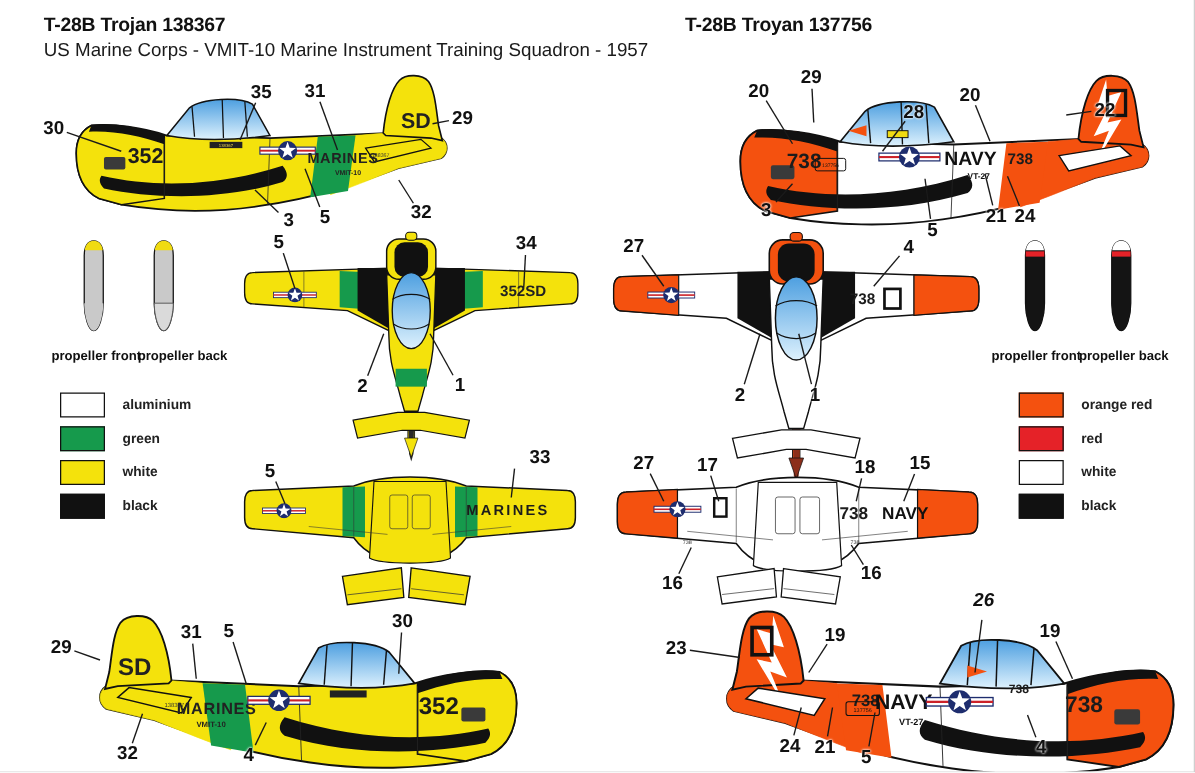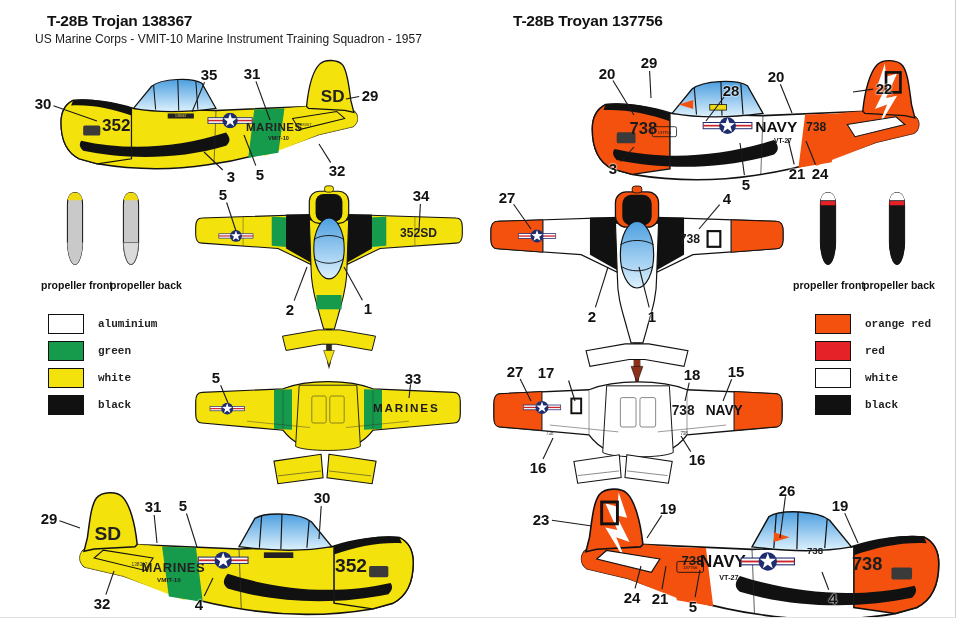--- a/index.html
+++ b/index.html
@@ -2,31 +2,31 @@
 <html><head>
 <meta charset="utf-8">
 <style>
   html,body{margin:0;padding:0;background:#fff;}
   #stage{
     position:relative;width:956px;height:618px;background:#ffffff;overflow:hidden;
     font-family:"Liberation Sans","DejaVu Sans",sans-serif;color:#1a1a1a;
     border-right:1px solid #cfcfcf;border-bottom:1px solid #e2e2e2;box-sizing:border-box;
   }
   .title-block{position:absolute;white-space:nowrap;}
-  .title{font-size:15.5px;font-weight:bold;letter-spacing:-0.2px;color:#111;margin-left:12px;}
-  .subtitle{font-size:12px;font-weight:500;color:#1a1a1a;margin-top:2px;}
+  .title{font-size:15.5px;font-weight:bold;letter-spacing:-0.2px;color:#111;}
+  .subtitle{font-size:15px;font-weight:500;color:#1a1a1a;margin-top:2px;}
   .abs{position:absolute;}
   .callout{
     position:absolute;transform:translate(-50%,-50%);
     font-size:15px;font-weight:bold;color:#111;z-index:7;line-height:1;
     text-shadow:0 0 2px #fff,0 0 2px #fff;
   }
   #callout-lines{position:absolute;left:0;top:0;z-index:6;pointer-events:none;}
   .prop-label{position:absolute;width:96px;text-align:center;font-size:10.5px;font-weight:bold;color:#111;}
-  .legend{position:absolute;font-family:Liberation Mono, monospace;}
+  .legend{position:absolute;}
   .legend-row{display:flex;align-items:center;margin-bottom:7px;}
   .legend-swatch{width:36px;height:20px;border:1.4px solid #111;box-sizing:border-box;}
   .legend-label{margin-left:14px;font-size:11px;font-weight:bold;color:#222;}
   svg text{font-family:"Liberation Sans","DejaVu Sans",sans-serif;}
 
   
   .scheme-yellow{
     --c-body:#F4E20C; --c-nose:#F4E20C; --c-band:#169A4C; --c-tailcone:#F4E20C;
     --c-fin:#F4E20C; --c-stab:#F4E20C; --c-bolt:transparent; --c-finbox:transparent;
     --c-stripe:#169A4C; --c-tip:transparent; --c-tipstroke:transparent;
@@ -202,21 +202,21 @@
     <use href="#sp" transform="translate(320,0) scale(-1,1)"></use>
     <text x="44" y="44" font-size="17" font-weight="bold" fill="#222" text-anchor="middle">SD</text>
     <text x="102" y="72" font-size="11.5" font-weight="bold" fill="#222" text-anchor="middle" letter-spacing="0.5">MARINES</text>
     <text x="98" y="81" font-size="5.5" font-weight="bold" fill="#222" text-anchor="middle">VMIT-10</text>
     <use href="#roundel" x="123" y="54" width="46" height="16"></use>
     <text x="259" y="72" font-size="17" font-weight="bold" fill="#1c1c1c" text-anchor="middle">352</text>
     <rect x="182" y="55" width="26" height="5" fill="#222"></rect>
     <text x="72" y="67" font-size="4.2" fill="#333" text-anchor="middle">138367</text>
   </svg>
 
-  <div class="title-block" style="left:501px;top:12px">
+  <div class="title-block" style="left:548px;top:12px">
     <div class="title">T-28B Troyan 137756</div>
   </div>
 
   <svg class="abs scheme-navy" style="left:585px;top:58px" width="356" height="133" viewBox="0 0 320 120">
     <use href="#sp"></use>
     <text x="52" y="69" font-size="15" font-weight="bold" fill="#1c1c1c" text-anchor="middle">738</text>
     <use href="#roundel" x="105" y="53" width="46" height="16"></use>
     <text x="172" y="67" font-size="14" font-weight="bold" fill="#111" text-anchor="middle">NAVY</text>
     <text x="178" y="77" font-size="6" font-weight="bold" fill="#111" text-anchor="middle">VT-27</text>
     <text x="208" y="66" font-size="11" font-weight="bold" fill="#1c1c1c" text-anchor="middle">738</text>
@@ -340,47 +340,47 @@
     <div class="callout" style="left: 252px; top: 73px;">31</div>
     <div class="callout" style="left: 370px; top: 95px;">29</div>
     <div class="callout" style="left: 231px; top: 176px;">3</div>
     <div class="callout" style="left: 260px; top: 174px;">5</div>
     <div class="callout" style="left: 337px; top: 170px;">32</div>
     <div class="callout" style="left: 223px; top: 194px;">5</div>
     <div class="callout" style="left: 421px; top: 195px;">34</div>
     <div class="callout" style="left: 290px; top: 309px;">2</div>
     <div class="callout" style="left: 368px; top: 308px;">1</div>
     <div class="callout" style="left: 216px; top: 377px;">5</div>
-    <div class="callout" style="left: 413px; top: 366px; margin-top: 12px;">33</div>
+    <div class="callout" style="left: 432px; top: 366px;">33</div>
     <div class="callout" style="left: 49px; top: 518px;">29</div>
     <div class="callout" style="left: 153px; top: 506px;">31</div>
     <div class="callout" style="left: 183px; top: 505px;">5</div>
     <div class="callout" style="left: 322px; top: 497px;">30</div>
     <div class="callout" style="left: 102px; top: 603px;">32</div>
     <div class="callout" style="left: 199px; top: 604px;">4</div>
     <div class="callout" style="left: 607px; top: 73px;">20</div>
     <div class="callout" style="left: 649px; top: 62px;">29</div>
     <div class="callout" style="left: 731px; top: 90px;">28</div>
     <div class="callout" style="left: 776px; top: 76px;">20</div>
     <div class="callout" style="left: 884px; top: 88px;">22</div>
     <div class="callout" style="left: 613px; top: 168px;">3</div>
     <div class="callout" style="left: 746px; top: 184px;">5</div>
     <div class="callout" style="left: 797px; top: 173px;">21</div>
     <div class="callout" style="left: 820px; top: 173px;">24</div>
     <div class="callout" style="left: 507px; top: 197px;">27</div>
     <div class="callout" style="left: 727px; top: 198px;">4</div>
     <div class="callout" style="left: 592px; top: 316px;">2</div>
     <div class="callout" style="left: 652px; top: 316px;">1</div>
     <div class="callout" style="left: 515px; top: 371px;">27</div>
-    <div class="callout" style="left: 546px; top: 372px; text-align: center;">17</div>
+    <div class="callout" style="left: 566px; top: 372px; text-align: center;">17</div>
     <div class="callout" style="left: 692px; top: 374px;">18</div>
     <div class="callout" style="left: 736px; top: 371px;">15</div>
     <div class="callout" style="left: 538px; top: 467px;">16</div>
     <div class="callout" style="left: 697px; top: 459px;">16</div>
     <div class="callout" style="left: 541px; top: 519px;">23</div>
     <div class="callout" style="left: 668px; top: 508px;">19</div>
-    <div class="callout" style="left: 787px; top: 490px;">26</div>
+    <div class="callout" style="left: 787px; top: 480px; font-style: italic;">26</div>
     <div class="callout" style="left: 840px; top: 505px;">19</div>
     <div class="callout" style="left: 632px; top: 597px;">24</div>
     <div class="callout" style="left: 660px; top: 598px;">21</div>
     <div class="callout" style="left: 693px; top: 606px;">5</div>
     <div class="callout" style="left: 833px; top: 598px;">4</div>
   </div>
 
 </body></html>

